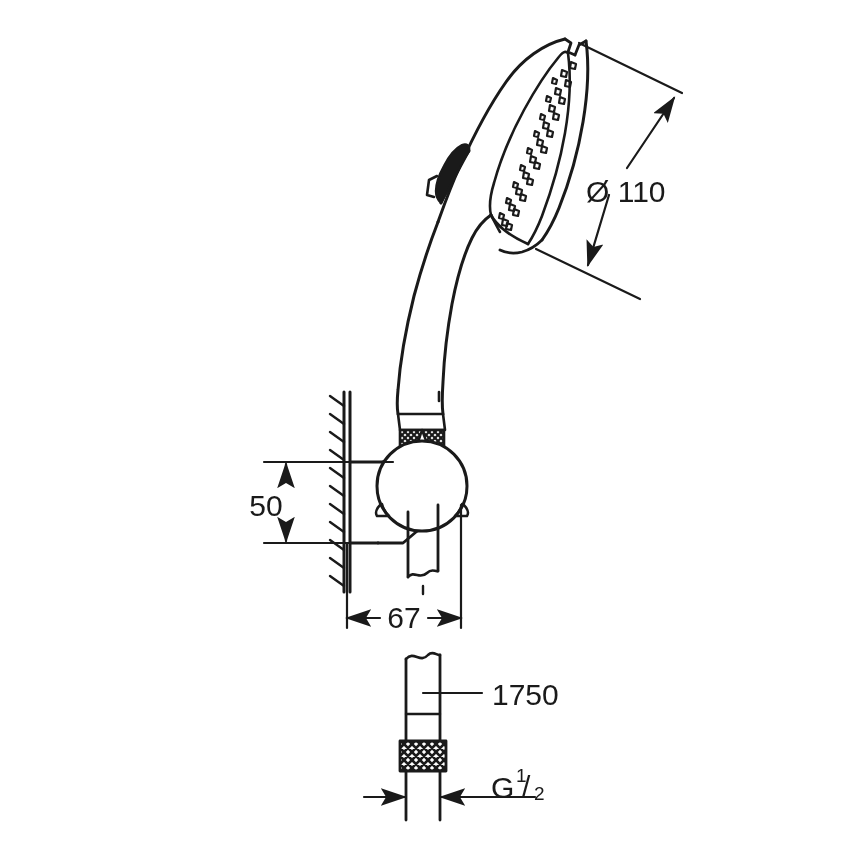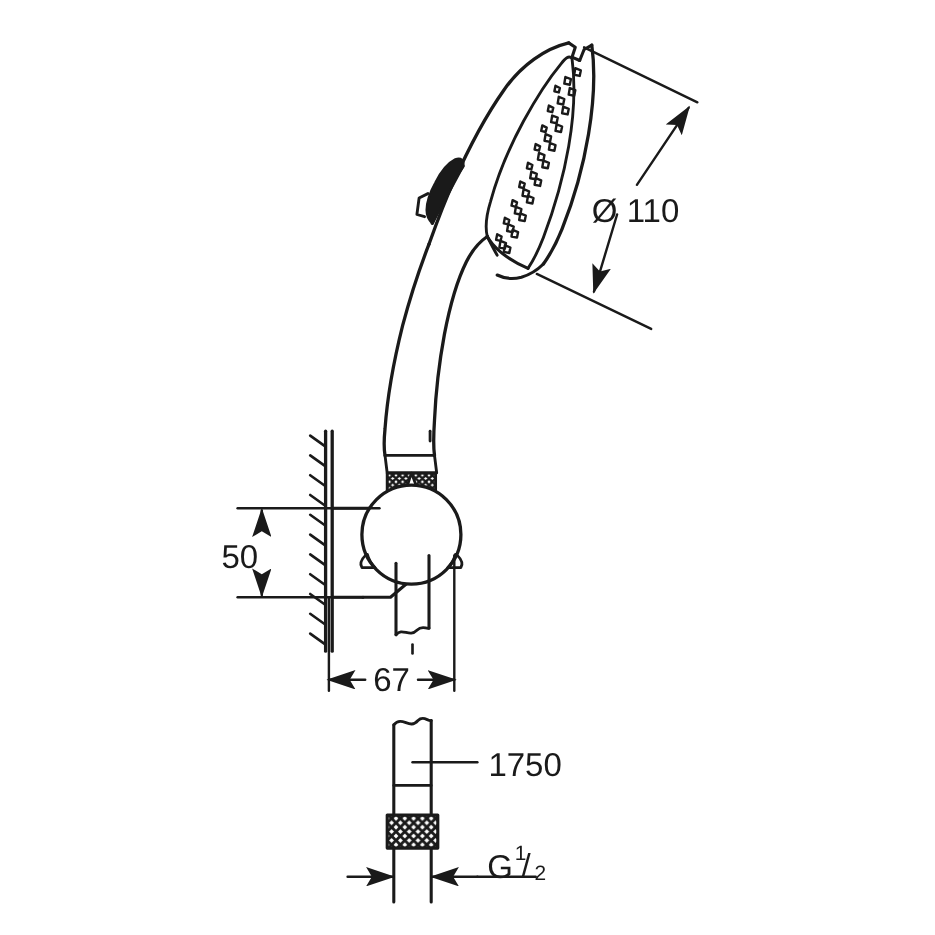--- a/index.html
+++ b/index.html
@@ -2,21 +2,21 @@
 <html><head>
 <meta charset="utf-8">
 <title>Hand Shower Technical Drawing</title>
 <style>
   html,body{margin:0;padding:0;background:#ffffff;}
   body{
     width:850px;height:850px;overflow:hidden;
     font-family:"Liberation Sans", sans-serif;
     color:#000000;
   }
-  #sheet{position:relative;width:712px;height:850px;background:#ffffff;}
+  #sheet{position:relative;width:712px;height:850px;background:#ffffff;margin-left:48px;}
   #sheet svg{display:block;width:850px;height:850px;}
   .dimtext{
     font-family:"Liberation Sans", sans-serif;
     font-size:30px;
     fill:#1a1a1a;
     font-weight:400;
   }
   .fracnum{font-size:19px;}
 </style>
 </head>

